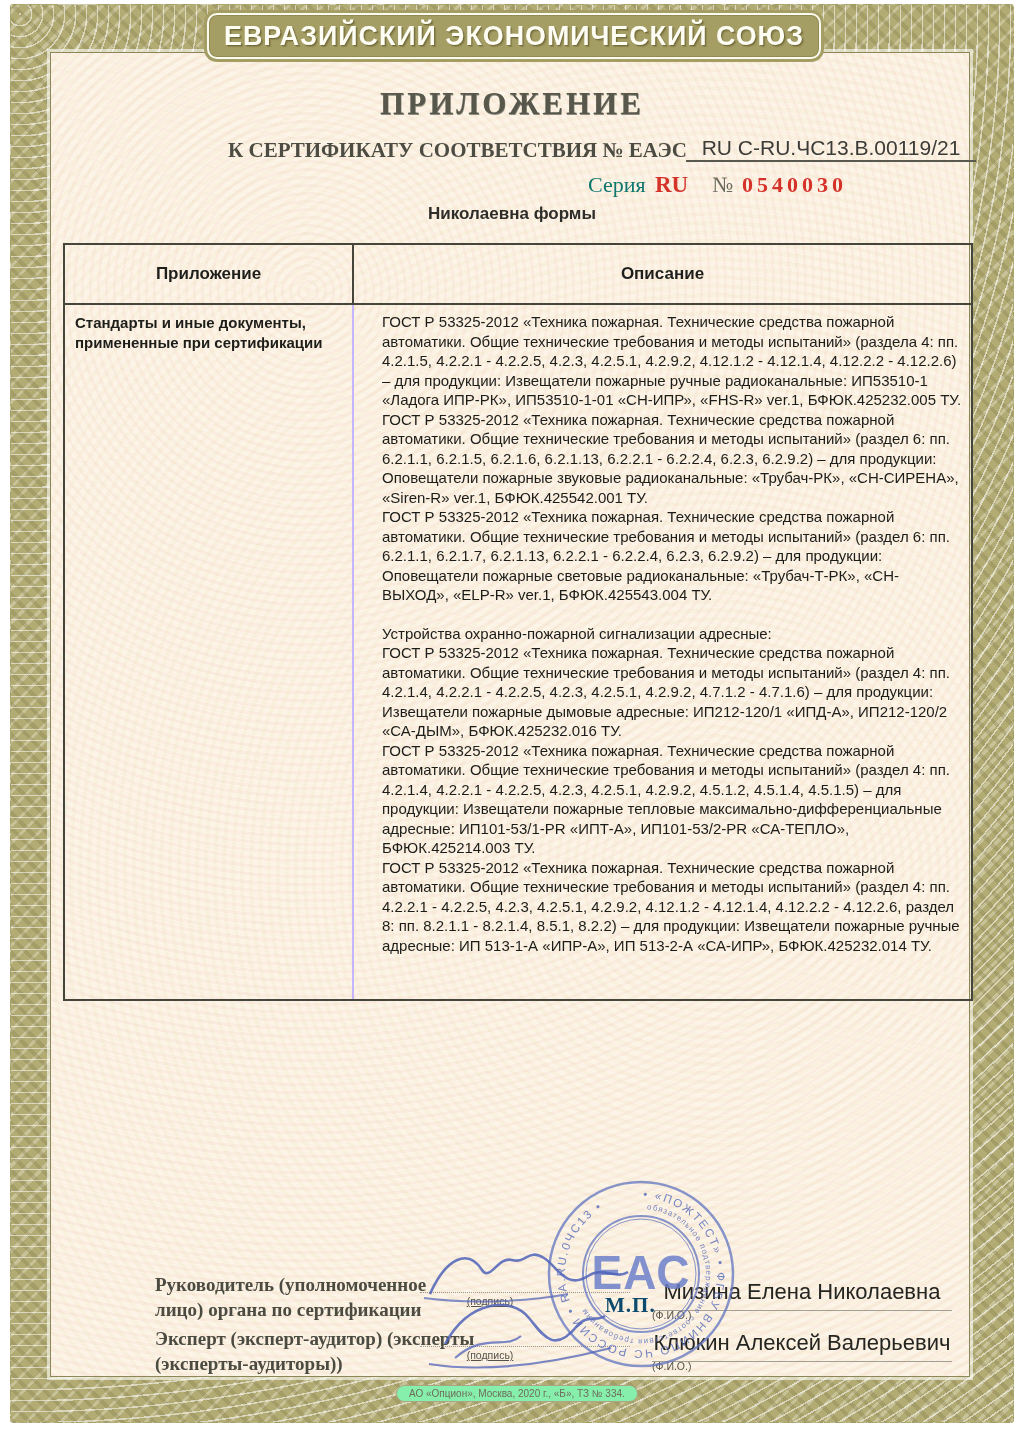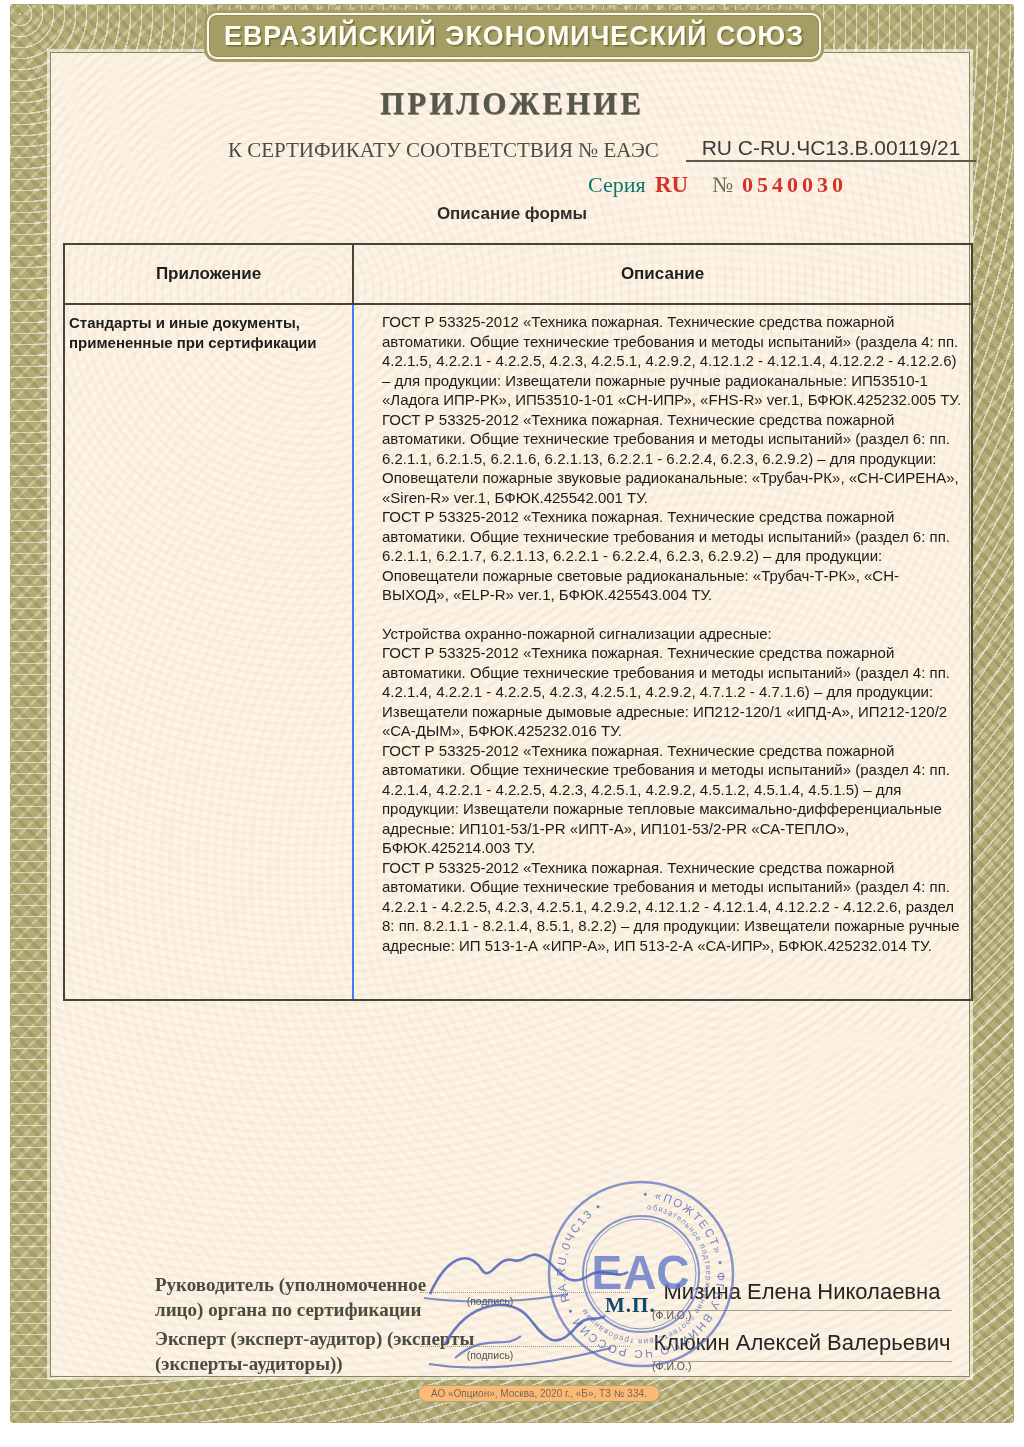--- a/index.html
+++ b/index.html
@@ -27,66 +27,66 @@
     background:#a49d64;border:2px solid #fbfbef;border-radius:10px;
     box-shadow:0 0 0 3px #a49d64, inset 0 0 0 1px rgba(120,113,60,.4);
     display:flex;align-items:center;justify-content:center;}
   .banner span{color:#fdfdf4;font-weight:bold;font-size:28px;letter-spacing:1px;
     transform:scaleX(.96);white-space:nowrap;
     text-shadow:1px 1px 0 rgba(96,90,42,.55), 2px 2px 1px rgba(96,90,42,.35);}
   .doc-title{position:absolute;left:0;width:1024px;top:86px;text-align:center;
     font-family:"Liberation Serif",serif;font-weight:bold;font-size:31px;letter-spacing:3px;
     color:#58574c;text-shadow:.5px .5px 0 #8a887c;}
   .cert-line-label{position:absolute;left:228px;top:138px;
-    font-family:"Liberation Serif",serif;font-weight:normal;font-size:21px;color:#4d4c43;}
+    font-family:"Liberation Serif",serif;font-weight:bold;font-size:21px;color:#4d4c43;}
   .cert-number{position:absolute;left:686px;top:136px;width:290px;text-align:center;
     font-size:21px;color:#3c3b38;border-bottom:2px solid #5a5950;padding-bottom:0;}
   .series-row{position:absolute;left:0;top:172px;width:1024px;height:30px;
     font-family:"Liberation Serif",serif;}
   .series-label{position:absolute;left:588px;font-size:22px;color:#0f766e;}
   .series-value{position:absolute;left:655px;font-size:23px;font-weight:bold;color:#d5322a;}
   .number-sign{position:absolute;left:712px;font-size:22px;color:#6c6a5e;}
   .form-number{position:absolute;left:742px;font-size:22px;font-weight:bold;letter-spacing:4px;color:#d5322a;}
   .form-kind{position:absolute;left:0;top:204px;width:1024px;text-align:center;
     font-size:17px;font-weight:bold;color:#2e2d29;}
   
   .tbl{position:absolute;left:63px;top:243px;width:910px;height:758px;
     border:2px solid #45453c;display:grid;grid-template-columns:289px 1fr;grid-template-rows:60px 1fr;
     box-sizing:border-box;}
   .tbl .hc{display:flex;align-items:center;justify-content:center;
     font-size:17px;font-weight:bold;color:#1e1e1b;border-bottom:2px solid #45453c;}
   .tbl .hc1{border-right:2px solid #45453c;}
-  .tbl .bc1{border-right:2px solid #3b82f6;padding:8px 4px;box-sizing:border-box;
+  .tbl .bc1{border-right:2px solid #c4b5fd;padding:8px 10px;box-sizing:border-box;
     font-size:15px;font-weight:bold;color:#1d1d1a;line-height:20px;}
   .tbl .bc2{padding:7px 8px 7px 28px;box-sizing:border-box;overflow:hidden;}
   .tbl .bc2 p{margin:0;font-size:15px;line-height:19.5px;color:#1c1c19;}
   .tbl .bc2 p.gap{margin-top:19px;}
   
   .role{position:absolute;font-family:"Liberation Serif",serif;font-weight:bold;
     font-size:19px;line-height:25px;color:#4c4b41;}
   .role1{left:155px;top:1272px;width:310px;}
   .role2{left:155px;top:1326px;width:340px;}
   .sig-line{position:absolute;border-bottom:1px dotted #9b968a;height:1px;}
   .sig-line1{left:420px;top:1291px;width:210px;}
   .sig-line2{left:420px;top:1345px;width:210px;}
-  .sig-caption{position:absolute;font-size:10.5px;color:#55534a;width:140px;text-align:center;}
+  .sig-caption{position:absolute;font-size:10.5px;color:#55534a;width:140px;text-align:center;text-decoration:underline;}
   .cap1{left:420px;top:1295px;}
   .cap2{left:420px;top:1349px;}
   .name{position:absolute;width:300px;text-align:center;font-size:22px;color:#242420;
     border-bottom:1px solid #a49f93;padding-bottom:5px;}
   .name1{left:652px;top:1279px;}
   .name2{left:652px;top:1330px;}
   .fio{position:absolute;width:300px;text-align:left;font-size:10.5px;color:#55534a;}
   .fio1{left:652px;top:1309px;}
   .fio2{left:652px;top:1360px;}
   .mp{position:absolute;left:605px;top:1293px;font-family:"Liberation Serif",serif;
     font-weight:bold;font-size:21px;color:#0c4a6e;letter-spacing:1px;}
   .stamp-svg,.squiggle{position:absolute;}
-  .footer-pill{position:absolute;left:418px;top:1385px;padding:2px 12px;
-    background:#fdba74;border:1px solid #aaa584;border-radius:9px;
+  .footer-pill{position:absolute;left:396px;top:1385px;padding:2px 12px;
+    background:#86efac;border:1px solid #aaa584;border-radius:9px;
     font-size:10px;color:#6e6b5b;white-space:nowrap;}
 </style>
 </head>
 <body>
 
 <div class="page">
   <div class="frame"></div>
   <div class="inner"></div>
 
   <div class="banner">
@@ -98,21 +98,21 @@
   <div class="cert-line-label">К СЕРТИФИКАТУ СООТВЕТСТВИЯ № ЕАЭС</div>
   <div class="cert-number">RU C-RU.ЧС13.В.00119/21</div>
 
   <div class="series-row">
     <span class="series-label">Серия</span>
     <span class="series-value">RU</span>
     <span class="number-sign">№</span>
     <span class="form-number">0540030</span>
   </div>
 
-  <div class="form-kind">Описание формы</div>
+  <div class="form-kind">Николаевна формы</div>
 
   <div class="tbl">
     <div class="hc hc1">Приложение</div>
     <div class="hc">Описание</div>
     <div class="bc1">Стандарты и иные документы, примененные при сертификации</div>
     <div class="bc2">
       <p>ГОСТ Р 53325-2012 «Техника пожарная. Технические средства пожарной автоматики. Общие технические требования и методы испытаний» (раздела 4: пп. 4.2.1.5, 4.2.2.1 - 4.2.2.5, 4.2.3, 4.2.5.1, 4.2.9.2, 4.12.1.2 - 4.12.1.4, 4.12.2.2 - 4.12.2.6) – для продукции: Извещатели пожарные ручные радиоканальные: ИП53510-1 «Ладога ИПР-РК», ИП53510-1-01 «СН-ИПР», «FHS-R» ver.1, БФЮК.425232.005 ТУ.</p>
       <p>ГОСТ Р 53325-2012 «Техника пожарная. Технические средства пожарной автоматики. Общие технические требования и методы испытаний» (раздел 6: пп. 6.2.1.1, 6.2.1.5, 6.2.1.6, 6.2.1.13, 6.2.2.1 - 6.2.2.4, 6.2.3, 6.2.9.2) – для продукции: Оповещатели пожарные звуковые радиоканальные: «Трубач-РК», «СН-СИРЕНА», «Siren-R» ver.1, БФЮК.425542.001 ТУ.</p>
       <p>ГОСТ Р 53325-2012 «Техника пожарная. Технические средства пожарной автоматики. Общие технические требования и методы испытаний» (раздел 6: пп. 6.2.1.1, 6.2.1.7, 6.2.1.13, 6.2.2.1 - 6.2.2.4, 6.2.3, 6.2.9.2) – для продукции: Оповещатели пожарные световые радиоканальные: «Трубач-Т-РК», «СН-ВЫХОД», «ELP-R» ver.1, БФЮК.425543.004 ТУ.</p>
       <p class="gap">Устройства охранно-пожарной сигнализации адресные:</p>

